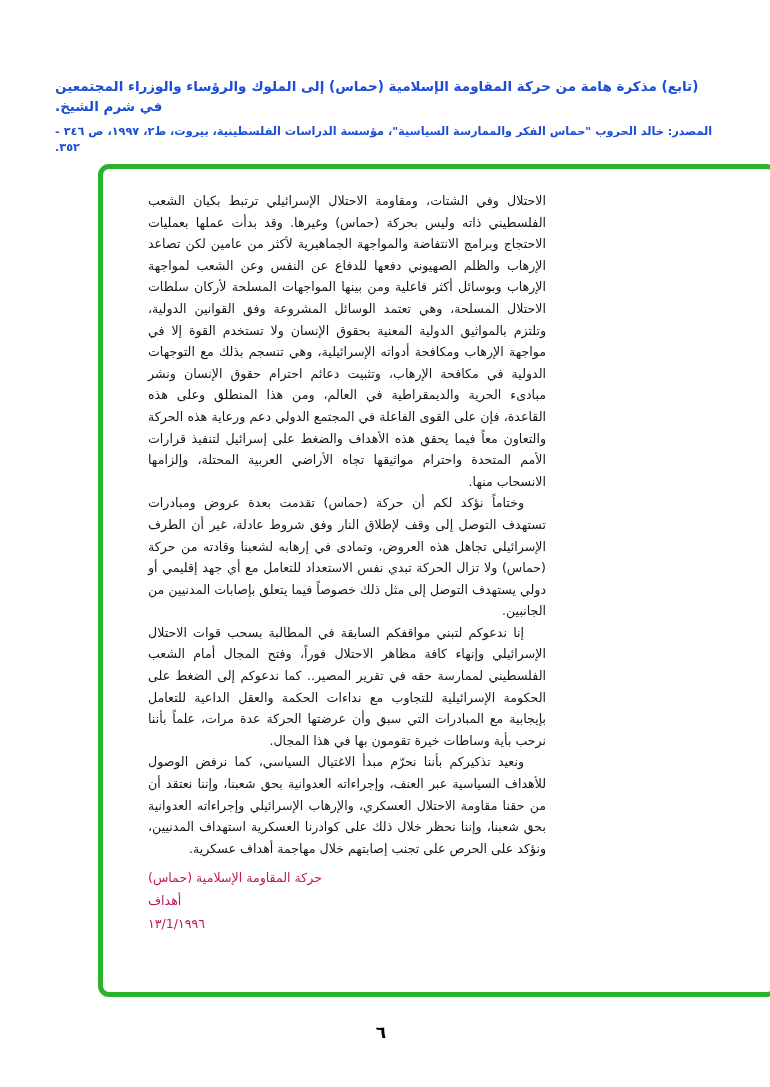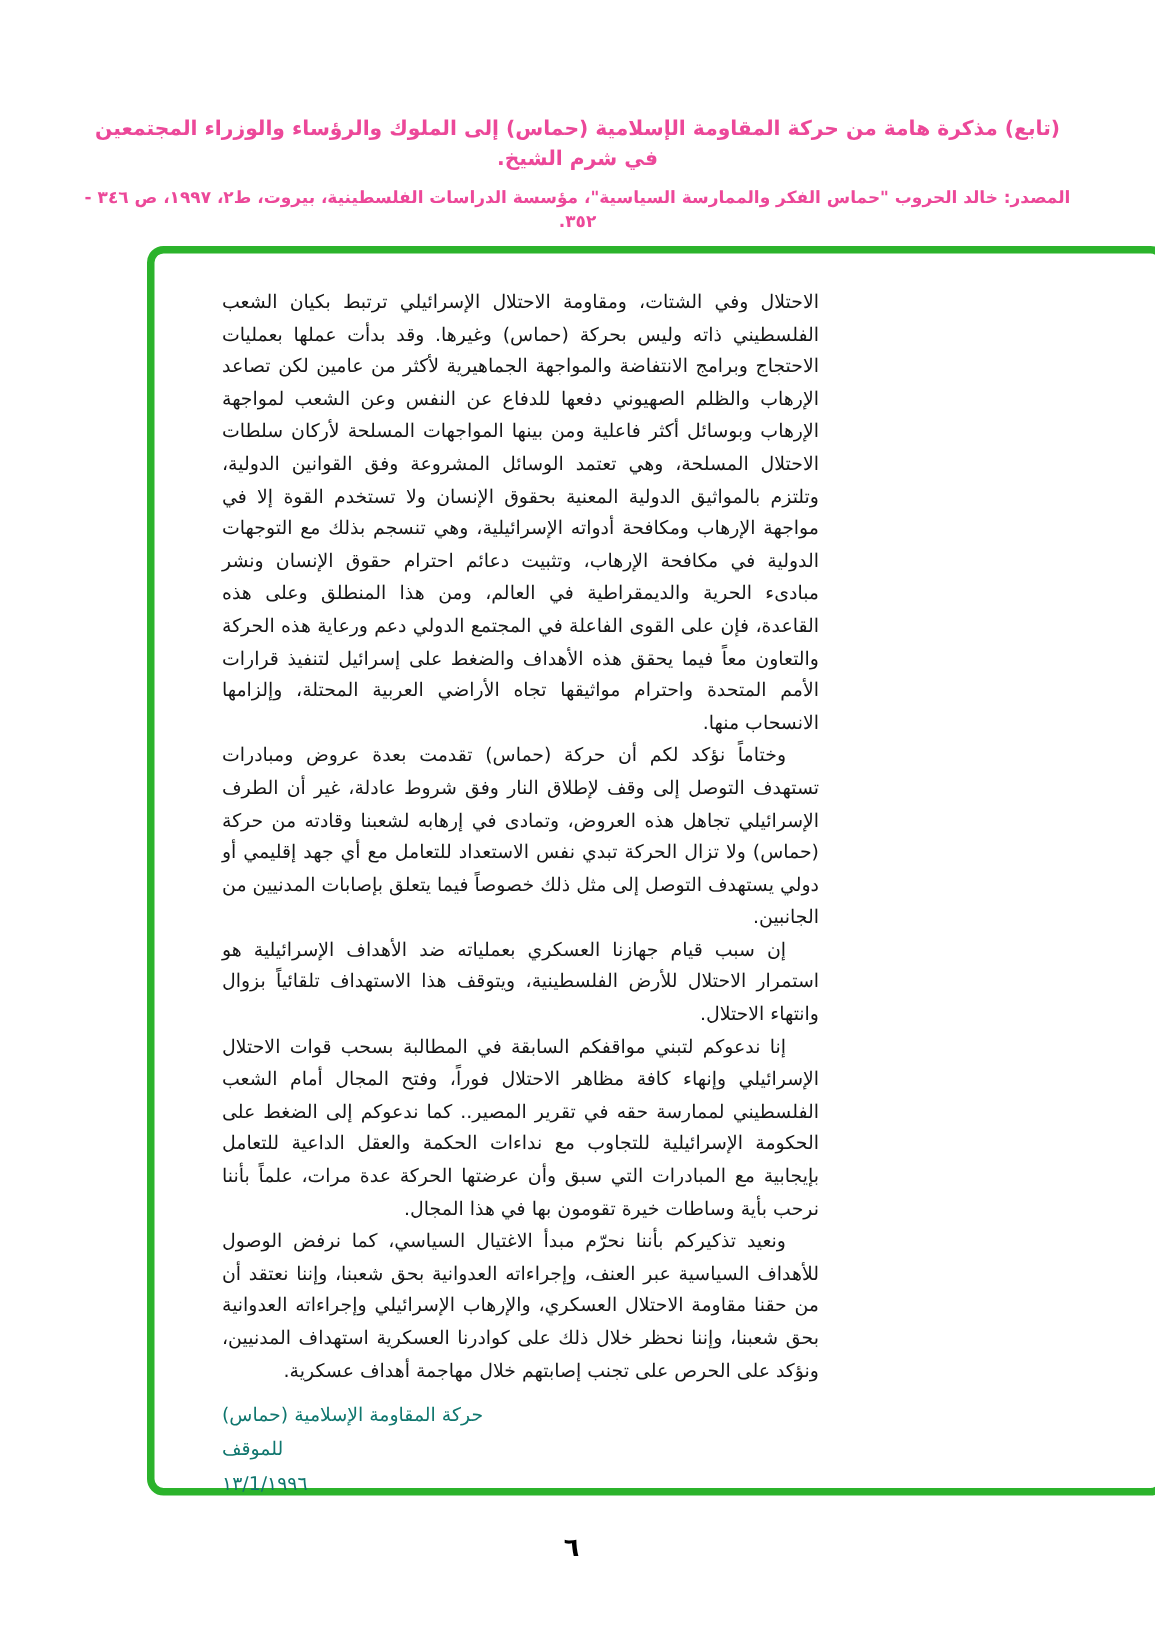--- a/index.html
+++ b/index.html
@@ -11,22 +11,22 @@
     font-family: "DejaVu Sans", sans-serif;
     color: #141414;
   }
   .page { position: absolute; inset: 0; }
 
   
   .doc-header {
     position: absolute;
     top: 76px; left: 55px; right: 55px;
     direction: rtl;
-    text-align: center;
-    color: #ec4899;
+    text-align: left;
+    color: #1d4ed8;
     font-weight: bold;
   }
   .doc-header .title-line {
     font-size: 13.5px;
     line-height: 20px;
     letter-spacing: 0.2px;
   }
   .doc-header .source-line {
     font-size: 11.3px;
     line-height: 16px;
@@ -57,21 +57,21 @@
   }
   .memo-text p { margin: 0; padding: 0; }
   .memo-text p.indent { text-indent: 22px; }
 
   .signature {
     direction: rtl;
     text-align: left;   
     margin-top: 7px;
     line-height: 23px;
     font-size: 12.6px;
-    color: #0f766e;
+    color: #be185d;
   }
 
   .page-number {
     position: absolute;
     top: 1022px;
     left: 98px; width: 566px;
     text-align: center;
     font-size: 17px;
     font-weight: bold;
     color: #000;
@@ -85,26 +85,25 @@
   <div class="doc-header">
     <div class="title-line">(تابع) مذكرة هامة من حركة المقاومة الإسلامية (حماس) إلى الملوك والرؤساء والوزراء المجتمعين في شرم الشيخ.</div>
     <div class="source-line">المصدر: خالد الحروب "حماس الفكر والممارسة السياسية"، مؤسسة الدراسات الفلسطينية، بيروت، ط٢، ١٩٩٧، ص ٣٤٦ - ٣٥٢.</div>
   </div>
 
   <div class="memo-frame" style="border-color: rgb(43, 179, 43);">
     <div class="memo-text" id="memo-body" style="color: rgb(22, 22, 22);">
 
     <p class="para">الاحتلال وفي الشتات، ومقاومة الاحتلال الإسرائيلي ترتبط بكيان الشعب الفلسطيني ذاته وليس بحركة (حماس) وغيرها. وقد بدأت عملها بعمليات الاحتجاج وبرامج الانتفاضة والمواجهة الجماهيرية لأكثر من عامين لكن تصاعد الإرهاب والظلم الصهيوني دفعها للدفاع عن النفس وعن الشعب لمواجهة الإرهاب وبوسائل أكثر فاعلية ومن بينها المواجهات المسلحة لأركان سلطات الاحتلال المسلحة، وهي تعتمد الوسائل المشروعة وفق القوانين الدولية، وتلتزم بالمواثيق الدولية المعنية بحقوق الإنسان ولا تستخدم القوة إلا في مواجهة الإرهاب ومكافحة أدواته الإسرائيلية، وهي تنسجم بذلك مع التوجهات الدولية في مكافحة الإرهاب، وتثبيت دعائم احترام حقوق الإنسان ونشر مبادىء الحرية والديمقراطية في العالم، ومن هذا المنطلق وعلى هذه القاعدة، فإن على القوى الفاعلة في المجتمع الدولي دعم ورعاية هذه الحركة والتعاون معاً فيما يحقق هذه الأهداف والضغط على إسرائيل لتنفيذ قرارات الأمم المتحدة واحترام مواثيقها تجاه الأراضي العربية المحتلة، وإلزامها الانسحاب منها.</p>
         <p class="para indent">وختاماً نؤكد لكم أن حركة (حماس) تقدمت بعدة عروض ومبادرات تستهدف التوصل إلى وقف لإطلاق النار وفق شروط عادلة، غير أن الطرف الإسرائيلي تجاهل هذه العروض، وتمادى في إرهابه لشعبنا وقادته من حركة (حماس) ولا تزال الحركة تبدي نفس الاستعداد للتعامل مع أي جهد إقليمي أو دولي يستهدف التوصل إلى مثل ذلك خصوصاً فيما يتعلق بإصابات المدنيين من الجانبين.</p>
-        <p class="para indent">إن سبب قيام جهازنا العسكري بعملياته ضد الأهداف الإسرائيلية هو استمرار الاحتلال للأرض الفلسطينية، ويتوقف هذا الاستهداف تلقائياً بزوال وانتهاء الاحتلال.</p>
         <p class="para indent">إنا ندعوكم لتبني مواقفكم السابقة في المطالبة بسحب قوات الاحتلال الإسرائيلي وإنهاء كافة مظاهر الاحتلال فوراً، وفتح المجال أمام الشعب الفلسطيني لممارسة حقه في تقرير المصير.. كما ندعوكم إلى الضغط على الحكومة الإسرائيلية للتجاوب مع نداءات الحكمة والعقل الداعية للتعامل بإيجابية مع المبادرات التي سبق وأن عرضتها الحركة عدة مرات، علماً بأننا نرحب بأية وساطات خيرة تقومون بها في هذا المجال.</p>
         <p class="para indent">ونعيد تذكيركم بأننا نحرّم مبدأ الاغتيال السياسي، كما نرفض الوصول للأهداف السياسية عبر العنف، وإجراءاته العدوانية بحق شعبنا، وإننا نعتقد أن من حقنا مقاومة الاحتلال العسكري، والإرهاب الإسرائيلي وإجراءاته العدوانية بحق شعبنا، وإننا نحظر خلال ذلك على كوادرنا العسكرية استهداف المدنيين، ونؤكد على الحرص على تجنب إصابتهم خلال مهاجمة أهداف عسكرية.</p>
         <div class="signature">
           <div>حركة المقاومة الإسلامية (حماس)</div>
-          <div>للموقف</div>
+          <div>أهداف</div>
           <div>١٩٩٦/1/١٣</div>
         </div>
       </div>
   </div>
 
   <div class="page-number">٦</div>
 
 </div>
 
 </body></html>

